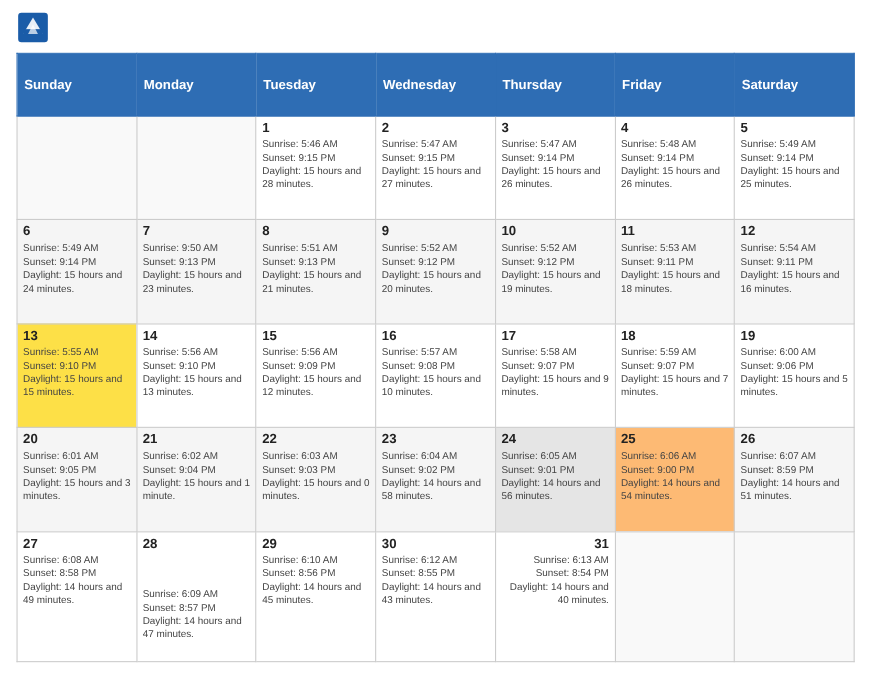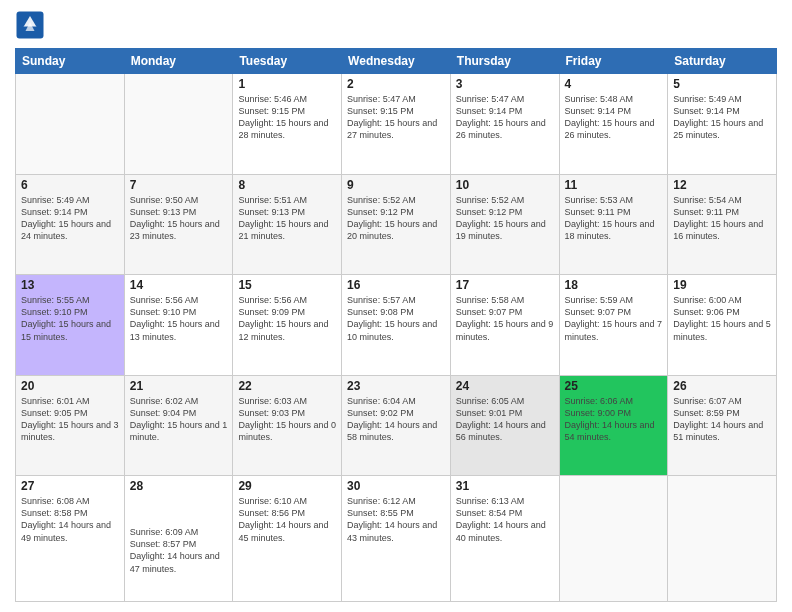--- a/index.html
+++ b/index.html
@@ -58,21 +58,21 @@
       flex: 1;
       border: 1px solid #ccc;
       border-collapse: collapse;
       width: 100%;
       table-layout: fixed;
     }
     .calendar th {
       background-color: #2e6db4;
       color: #fff;
       text-align: left;
-      padding: 5px 6px;
+      padding: 21px 6px;
       font-size: 12px;
       font-weight: bold;
       border: 1px solid #2e6db4;
     }
     .calendar td {
       vertical-align: top;
       border: 1px solid #ccc;
       padding: 3px 5px;
       font-size: 9.5px;
       color: #333;
@@ -210,21 +210,21 @@
 Daylight: 15 hours and 18 minutes.</div>
           </td>
           <td style="background-color: rgb(245, 245, 245); margin-top: 20px;">
             <div class="day-num">12</div>
             <div class="day-detail" style="white-space: pre-line;">Sunrise: 5:54 AM
 Sunset: 9:11 PM
 Daylight: 15 hours and 16 minutes.</div>
           </td>
         </tr>
         <tr>
-          <td style="background-color: #c4b5fd;">
+          <td style="background-color: #fde047;">
             <div class="day-num">13</div>
             <div class="day-detail" style="white-space: pre-line;">Sunrise: 5:55 AM
 Sunset: 9:10 PM
 Daylight: 15 hours and 15 minutes.</div>
           </td>
           <td style="background-color: rgb(255, 255, 255);">
             <div class="day-num">14</div>
             <div class="day-detail" style="white-space: pre-line;">Sunrise: 5:56 AM
 Sunset: 9:10 PM
 Daylight: 15 hours and 13 minutes.</div>
@@ -284,21 +284,21 @@
             <div class="day-detail" style="white-space: pre-line;">Sunrise: 6:04 AM
 Sunset: 9:02 PM
 Daylight: 14 hours and 58 minutes.</div>
           </td>
           <td style="background-color: #e5e5e5;">
             <div class="day-num">24</div>
             <div class="day-detail" style="white-space: pre-line;">Sunrise: 6:05 AM
 Sunset: 9:01 PM
 Daylight: 14 hours and 56 minutes.</div>
           </td>
-          <td style="background-color: #22c55e;">
+          <td style="background-color: #fdba74;">
             <div class="day-num">25</div>
             <div class="day-detail" style="white-space: pre-line;">Sunrise: 6:06 AM
 Sunset: 9:00 PM
 Daylight: 14 hours and 54 minutes.</div>
           </td>
           <td style="background-color: rgb(245, 245, 245);">
             <div class="day-num">26</div>
             <div class="day-detail" style="white-space: pre-line;">Sunrise: 6:07 AM
 Sunset: 8:59 PM
 Daylight: 14 hours and 51 minutes.</div>
@@ -322,21 +322,21 @@
             <div class="day-detail" style="white-space: pre-line;">Sunrise: 6:10 AM
 Sunset: 8:56 PM
 Daylight: 14 hours and 45 minutes.</div>
           </td>
           <td style="background-color: rgb(255, 255, 255);">
             <div class="day-num">30</div>
             <div class="day-detail" style="white-space: pre-line;">Sunrise: 6:12 AM
 Sunset: 8:55 PM
 Daylight: 14 hours and 43 minutes.</div>
           </td>
-          <td style="background-color: rgb(255, 255, 255);">
+          <td style="background-color: rgb(255, 255, 255); text-align: right;">
             <div class="day-num">31</div>
             <div class="day-detail" style="white-space: pre-line;">Sunrise: 6:13 AM
 Sunset: 8:54 PM
 Daylight: 14 hours and 40 minutes.</div>
           </td>
           <td class="empty-cell" style="background-color: rgb(249, 249, 249);"></td>
           <td class="empty-cell" style="background-color: rgb(249, 249, 249);"></td>
         </tr>
       </tbody>
   </table>

